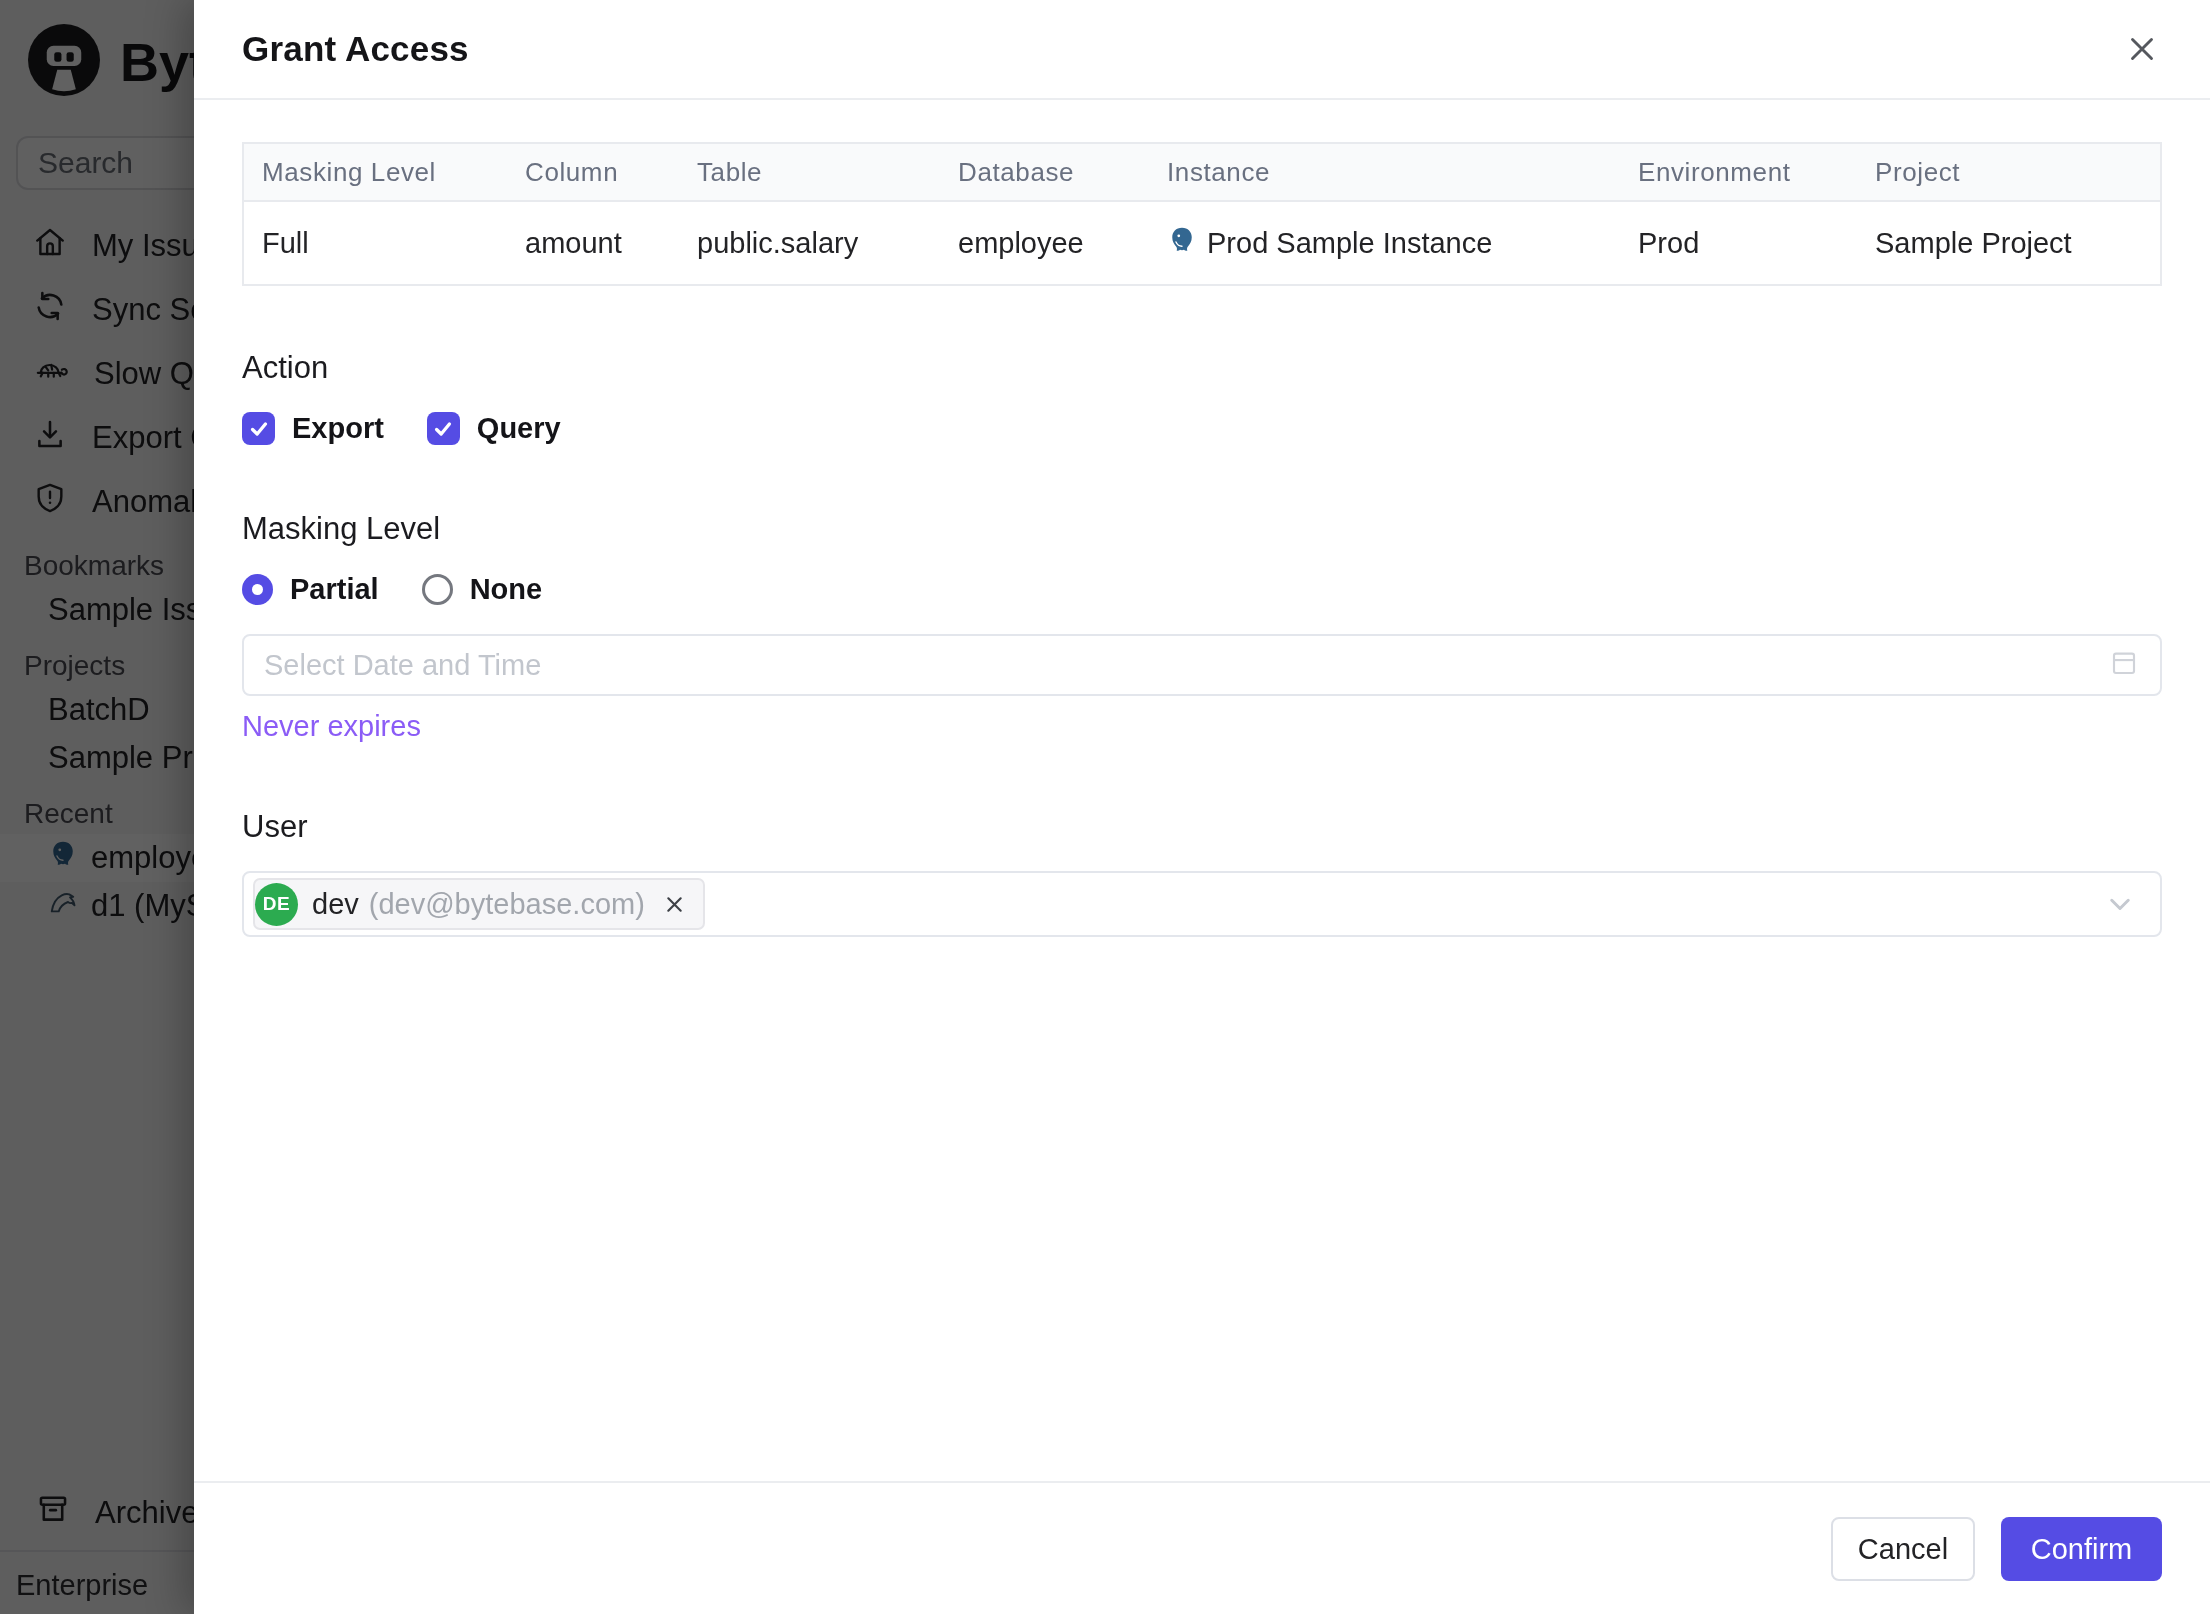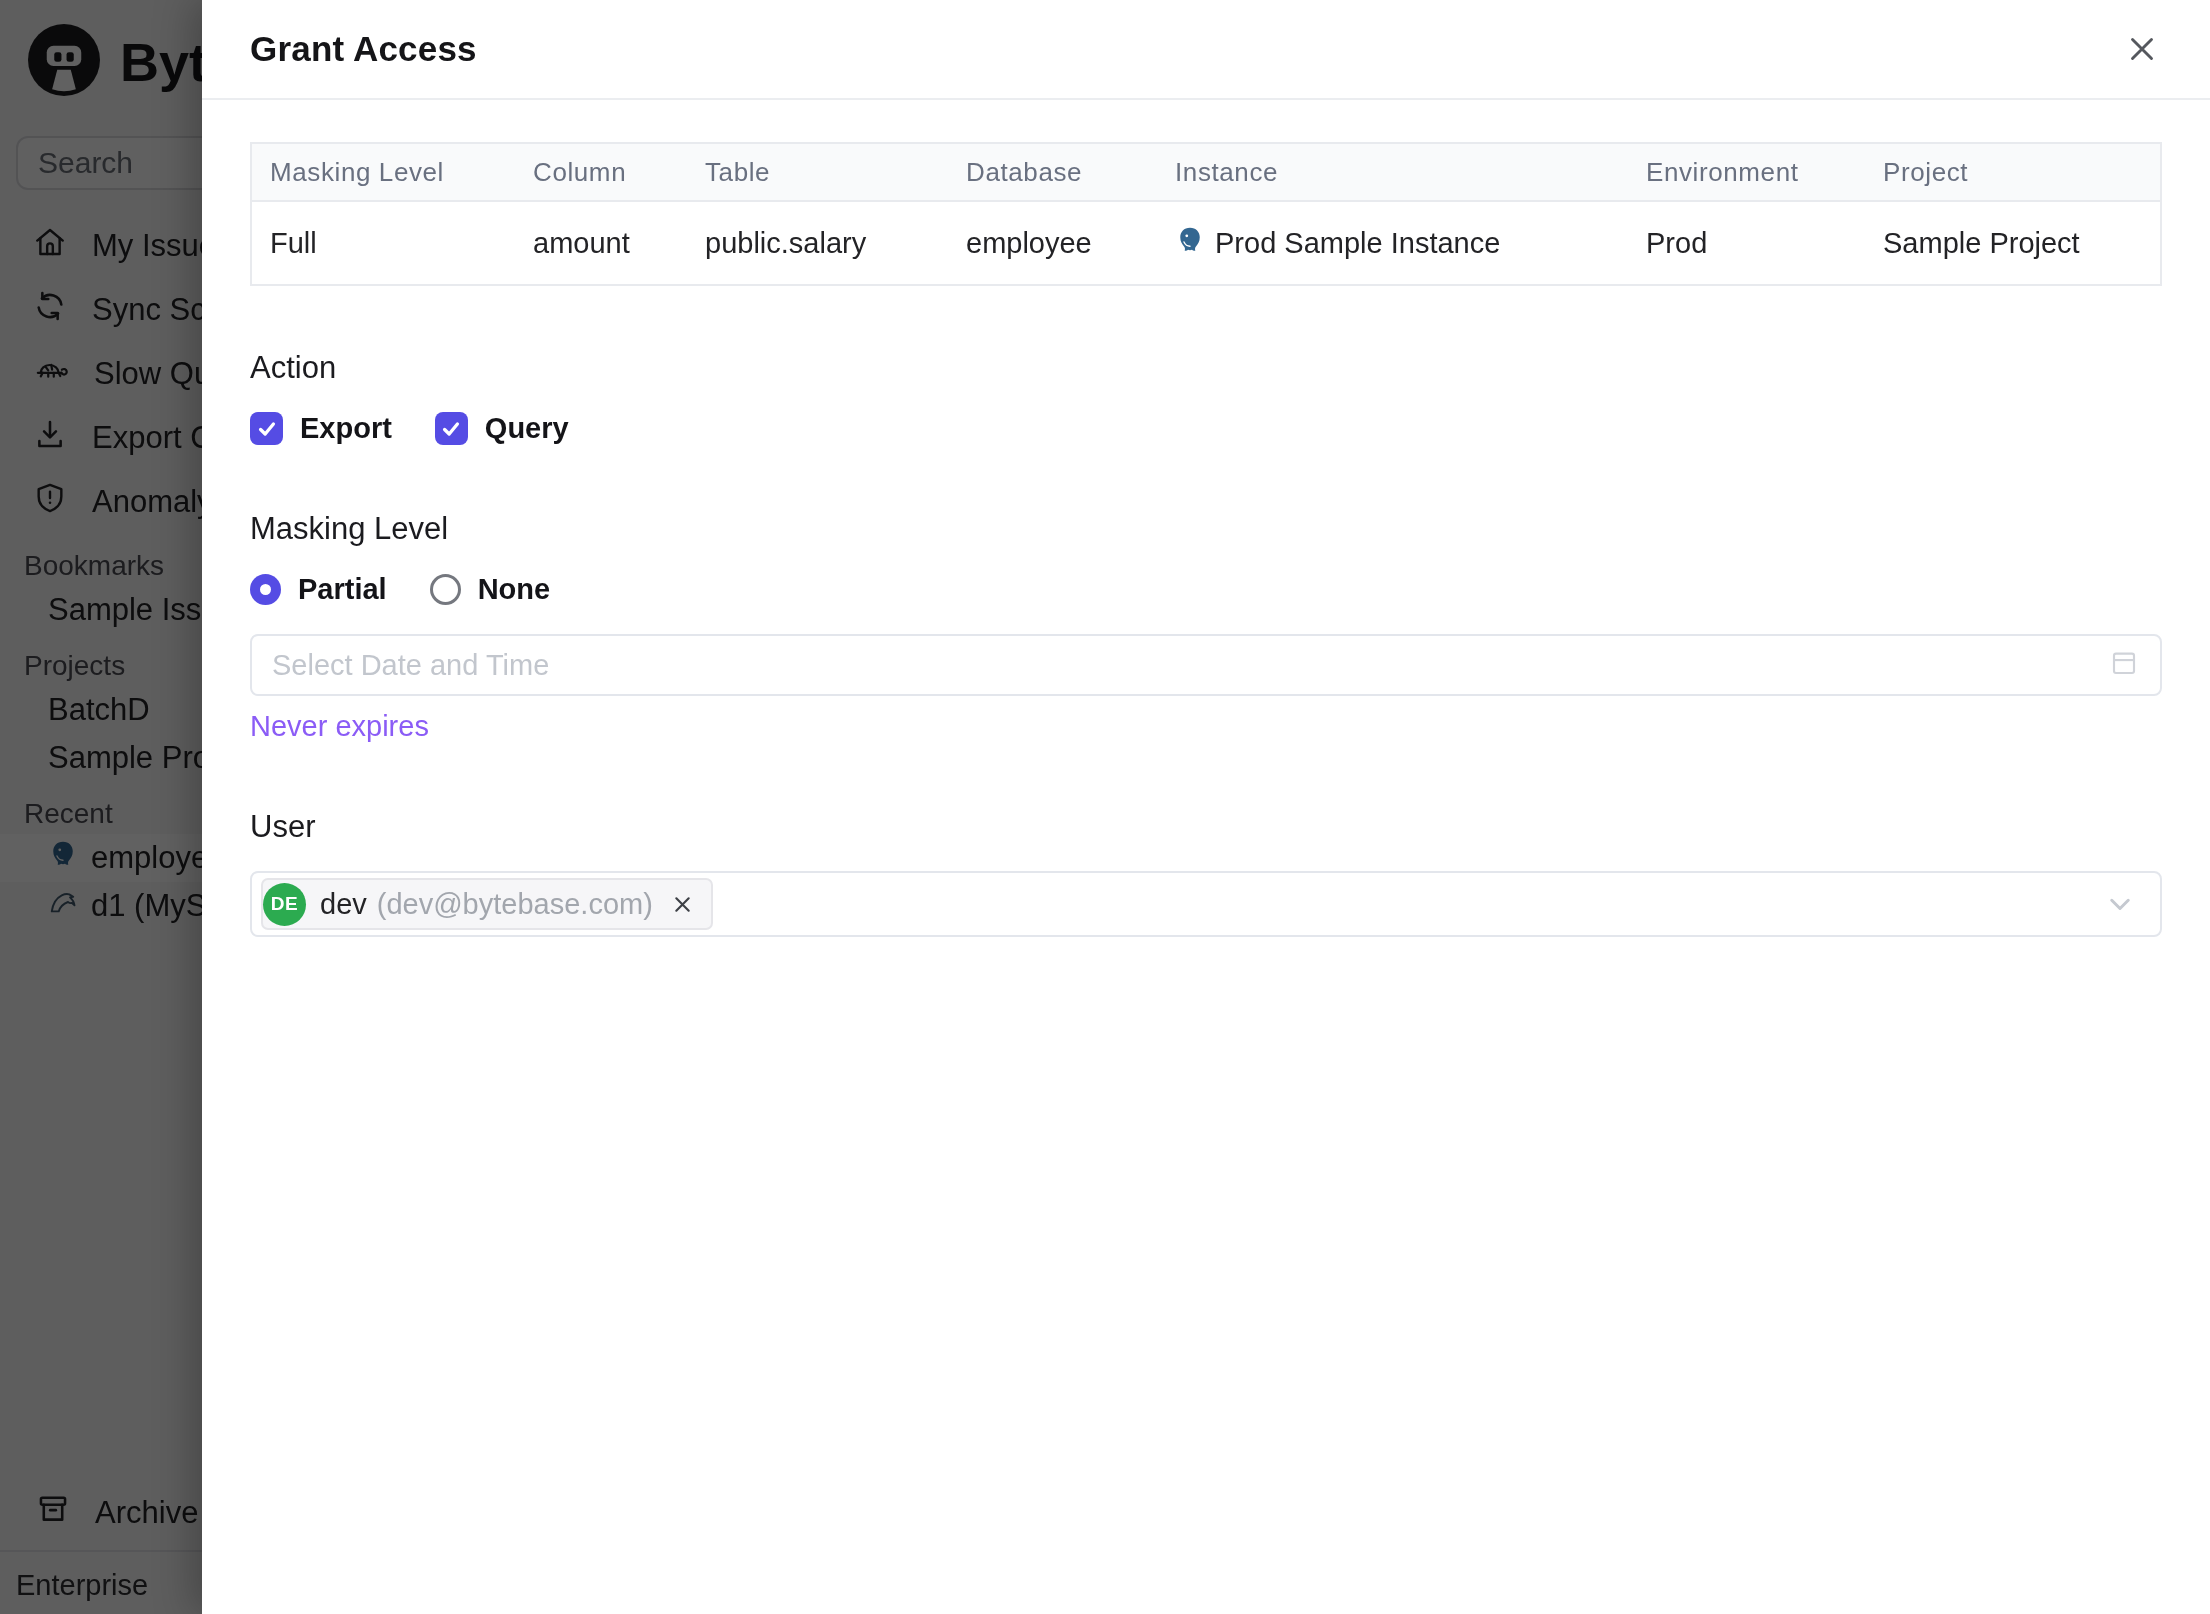--- a/index.html
+++ b/index.html
@@ -31,21 +31,21 @@
   .archive-row { display:flex; align-items:center; gap:25px; height:54px; padding-left:36px;
     font-size:31px; color:#232326; }
   .sb-divider { height:2px; background:#e2e2e6; margin:10px 0 10px 0; }
   .plan-label { padding-left:16px; font-size:29px; color:#2d2d31; height:46px; display:flex; align-items:center; }
 
   
   .overlay { position:absolute; inset:0; background:rgba(0,0,0,0.62); z-index:5; }
 
   
   .modal { position:absolute; top:0; left:194px; right:0; bottom:0; background:#fff; z-index:10;
-    box-shadow:-10px 0 36px rgba(0,0,0,0.25);margin-left:8px; }
+    box-shadow:-10px 0 36px rgba(0,0,0,0.25); }
   .modal-header { height:100px; border-bottom:2px solid #ebedf0; display:flex; align-items:center;
     justify-content:space-between; padding:0 46px 0 48px; }
   .modal-title { font-size:35px; font-weight:700; color:#151518; letter-spacing:0.2px; }
   .close-btn { width:44px; height:44px; display:flex; align-items:center; justify-content:center;
     cursor:pointer; color:#55585e; }
   .modal-body { padding:0 48px; }
 
   table.grant-table { width:100%; border-collapse:collapse; margin-top:42px;
     border:2px solid #e8eaee; }
   .grant-table th { background:#f9fafb; height:58px; text-align:left; font-weight:500;
@@ -339,15 +339,19 @@
         </span>
         <span class="sel-chevron">
           <svg width="36" height="36" viewBox="0 0 24 24" fill="none" stroke="currentColor" stroke-width="2" stroke-linecap="round" stroke-linejoin="round">
               <path d="M6.5 9.5 L12 15 L17.5 9.5"></path>
             </svg>
         </span>
       </div>
 
     </div>
 
+    <div class="modal-footer">
+      <button class="btn btn-cancel">Cancel</button>
+      <button class="btn btn-confirm">Confirm</button>
+    </div>
   </section>
 
 </div>
 
 </body></html>

